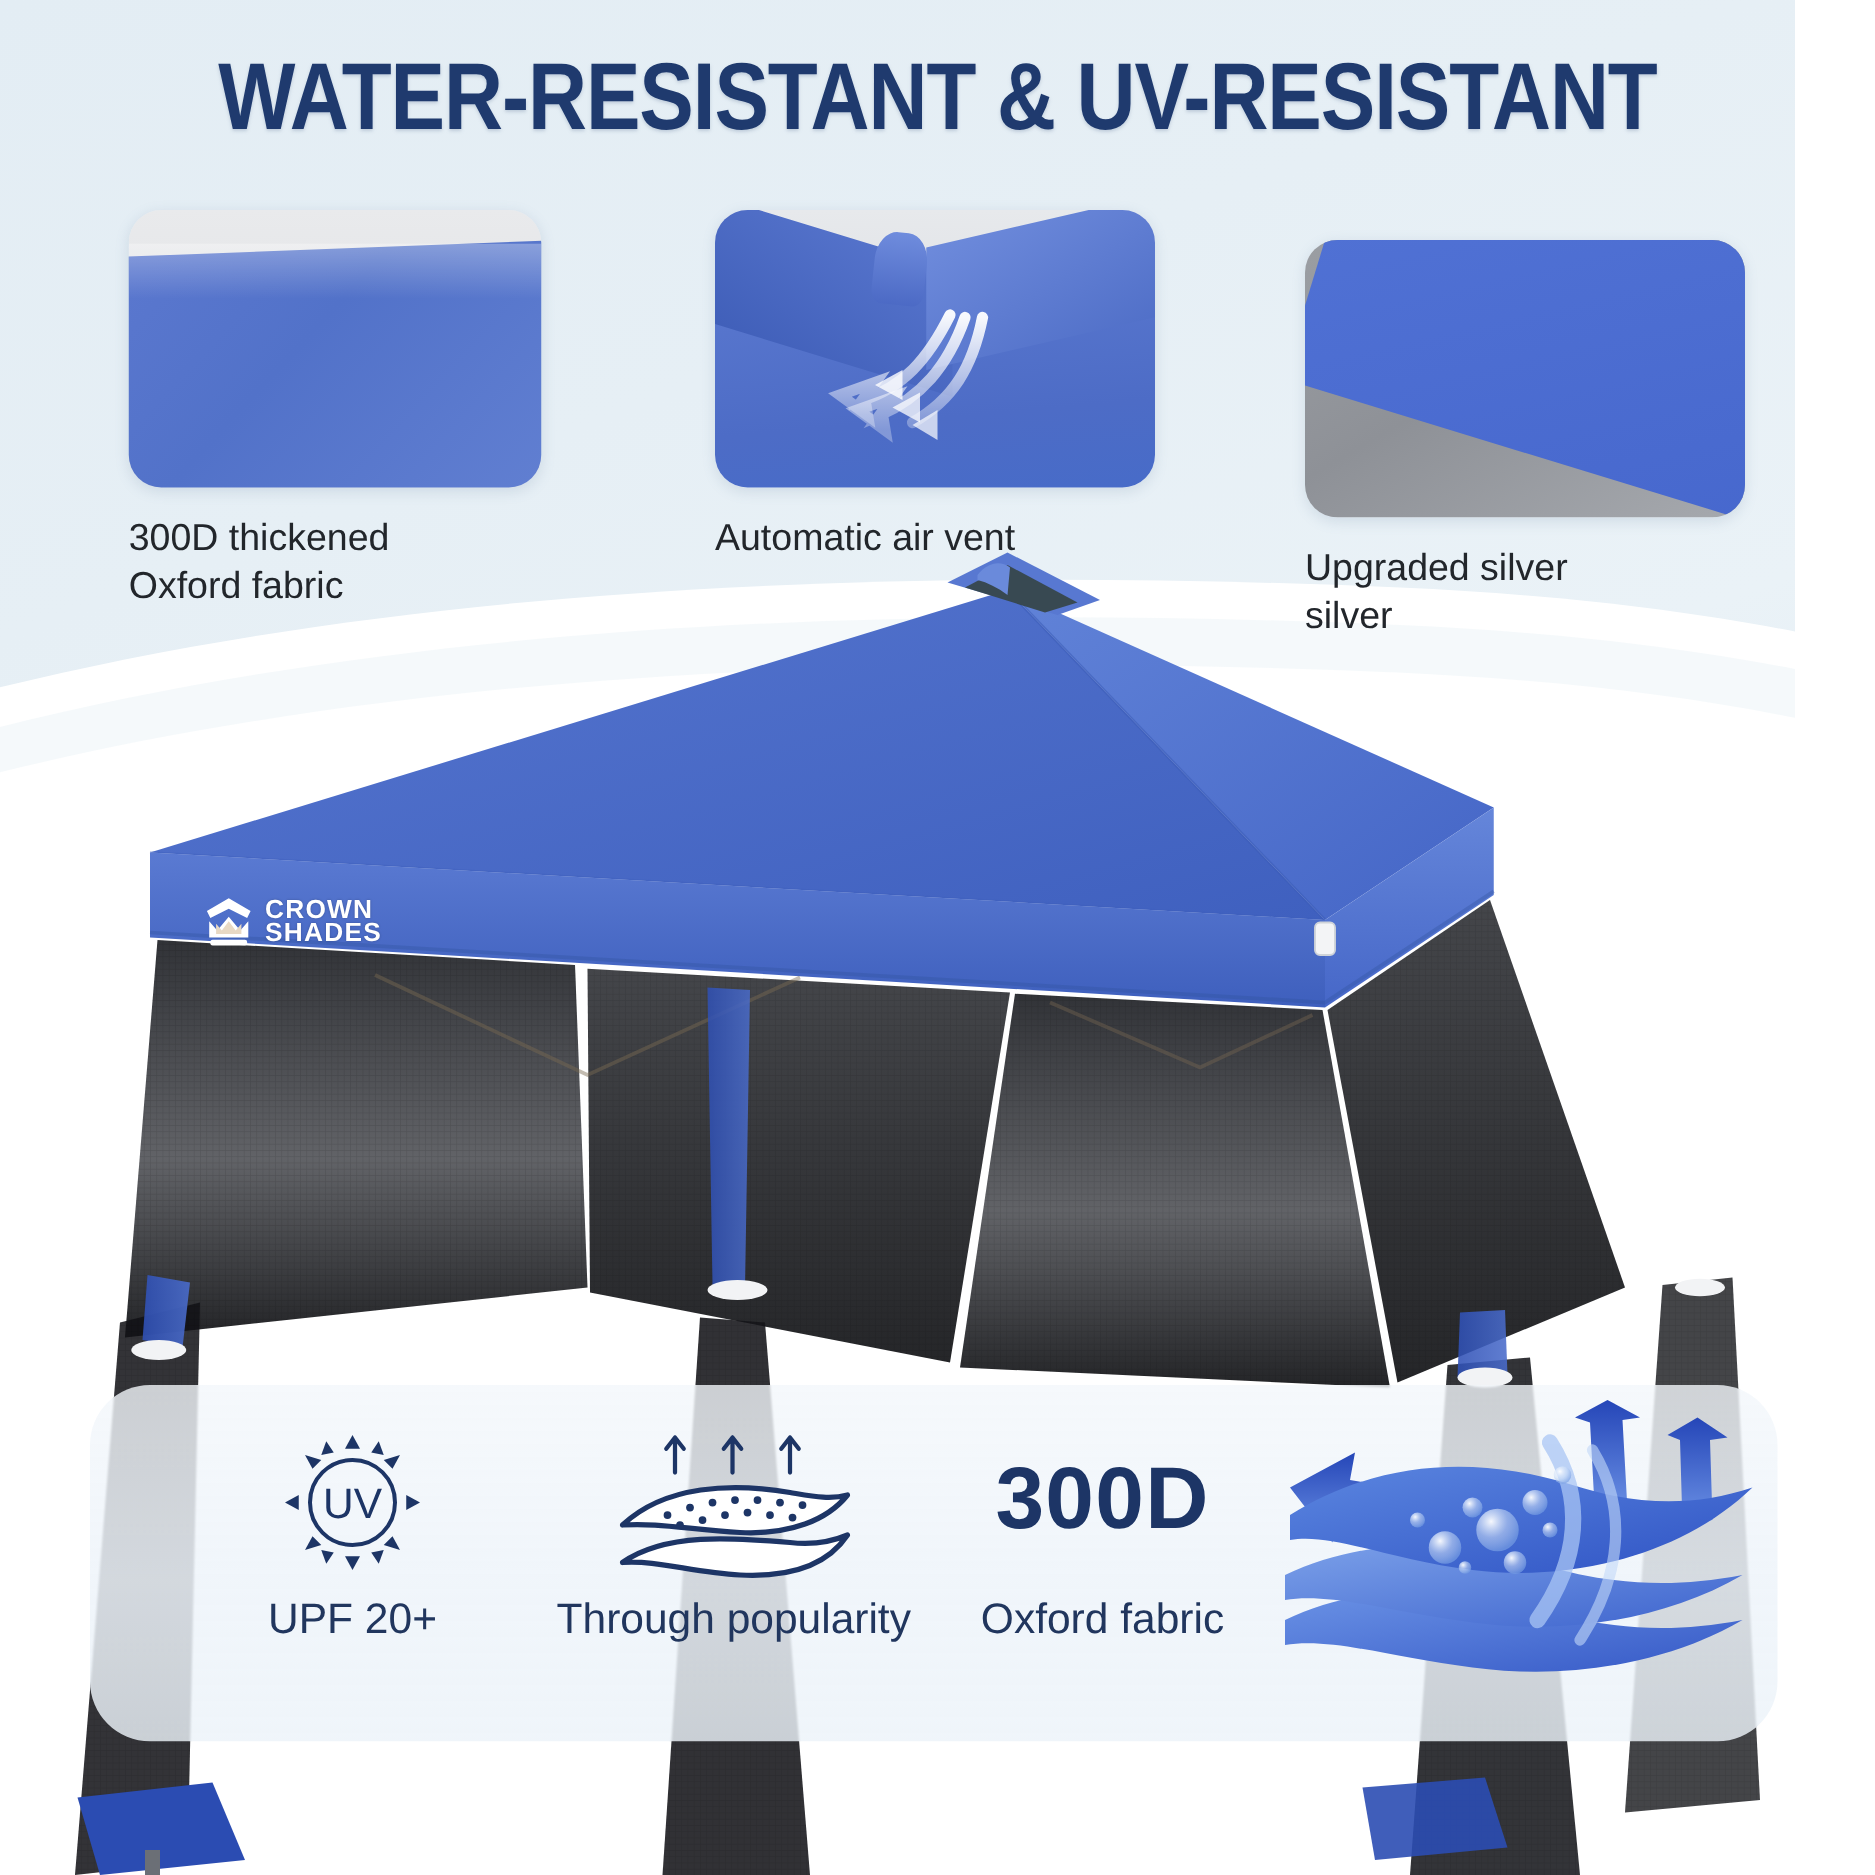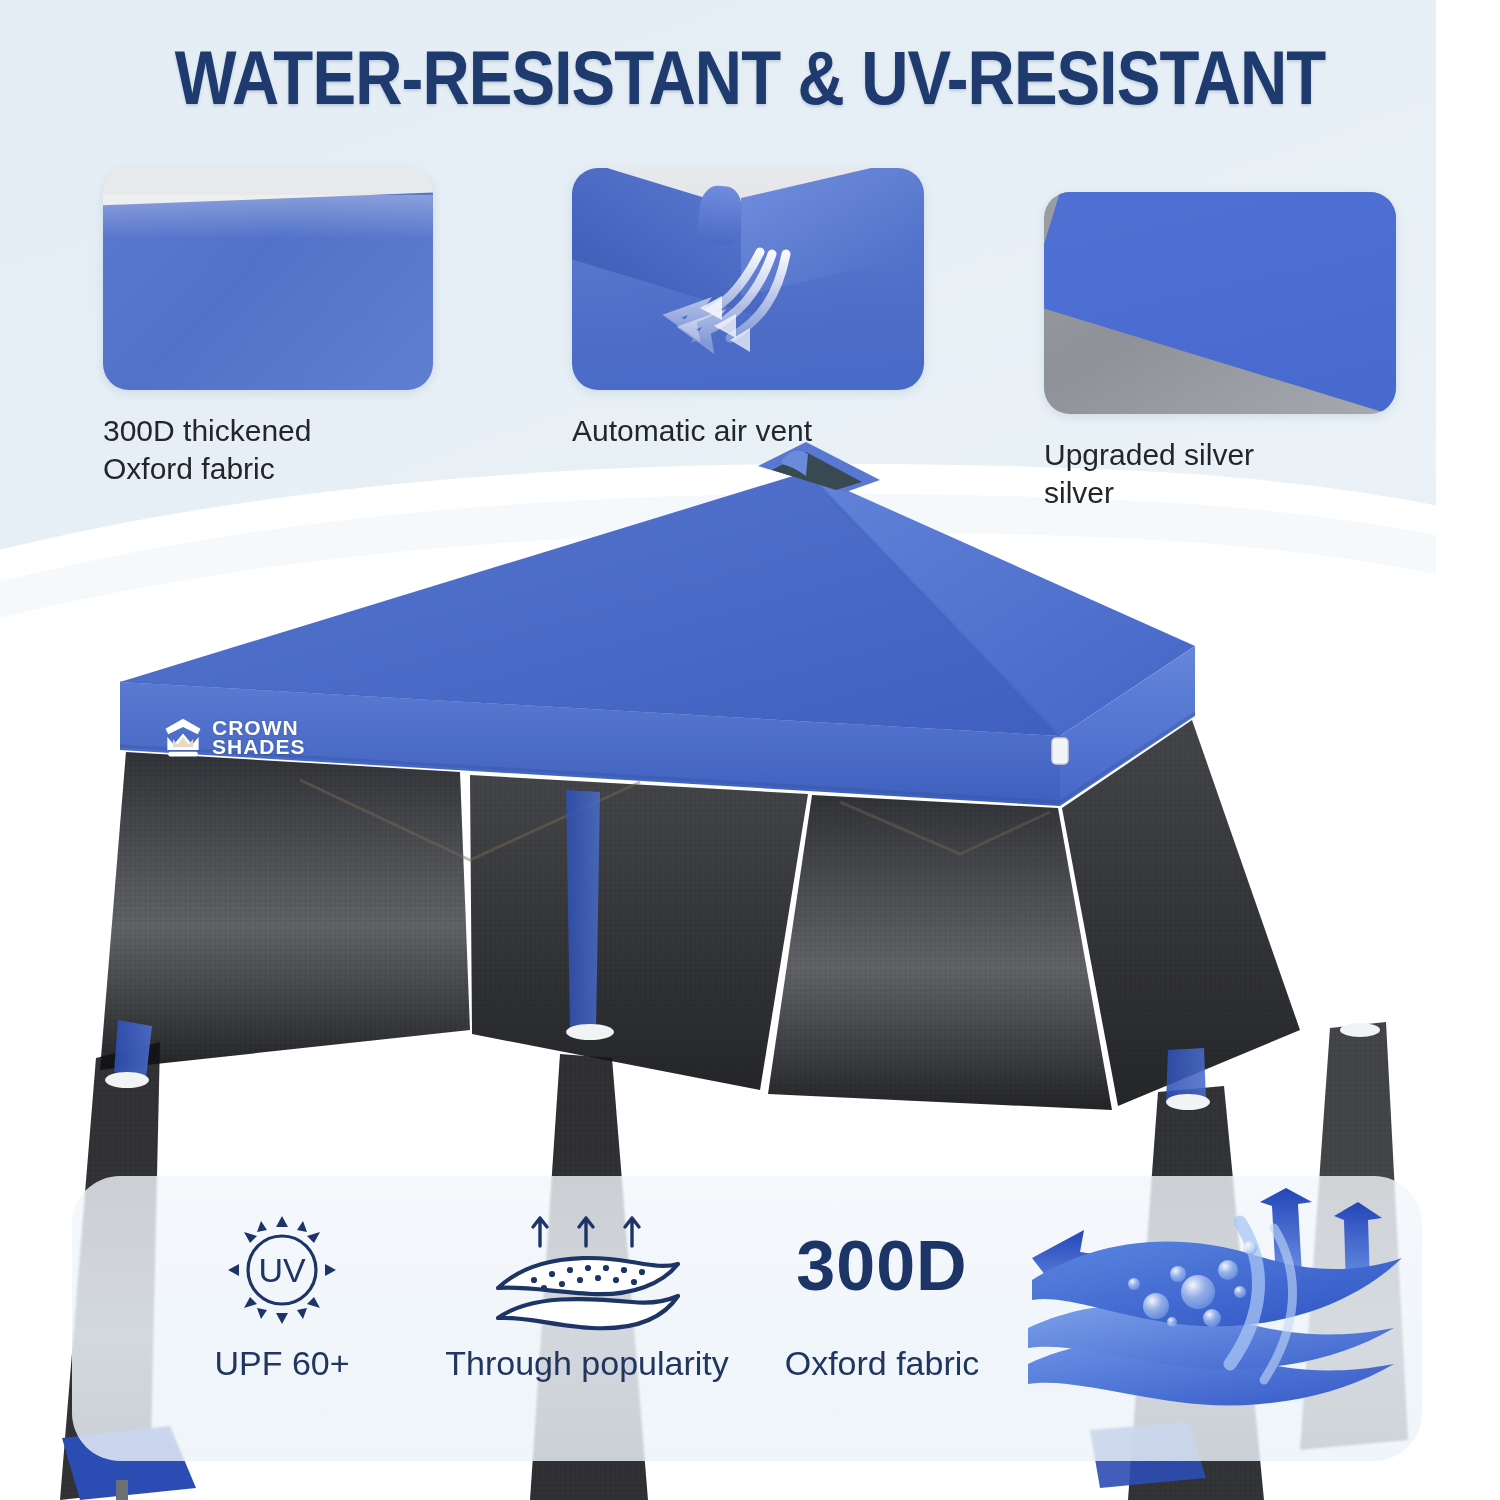--- a/index.html
+++ b/index.html
@@ -88,21 +88,21 @@
   .brand{position:absolute;left:160px;top:714px;width:140px;height:50px;}
   .brand-text{
     position:absolute;left:52px;top:4px;color:#ffffff;
     font-family:"Liberation Sans", sans-serif;font-weight:bold;
     font-size:21px;line-height:19px;letter-spacing:1px;
     text-shadow:0 0 2px rgba(0,0,0,.25);
   }
 
   
   .bottombar{
-    position:absolute;left:72px;top:1176px;width:1350px;height:285px;
+    position:absolute;left:72px;top:1108px;width:1350px;height:285px;
     border-radius:48px;
     background:linear-gradient(180deg,rgba(243,247,251,.80) 0%,rgba(238,244,250,.86) 55%,rgba(236,243,249,.82) 100%);
     backdrop-filter:blur(1px);
     text-decoration:underline;
   }
   .bbitem{position:absolute;top:0;height:285px;}
   .bb-label{
     position:absolute;left:0;width:100%;top:168px;text-align:center;
     color:#21365e;font-size:34px;font-family:"Liberation Sans", sans-serif;
   }
@@ -323,21 +323,21 @@
           <polygon points="24,22 30,33 37,26"></polygon>
           <polygon points="100,22 94,33 87,26"></polygon>
           <polygon points="24,98 30,87 37,94"></polygon>
           <polygon points="100,98 94,87 87,94"></polygon>
           <polygon points="41,11 37,22 47,20"></polygon>
           <polygon points="83,11 87,22 77,20"></polygon>
           <polygon points="41,109 37,98 47,100"></polygon>
           <polygon points="83,109 87,98 77,100"></polygon>
         </g>
       </svg>
-      <div class="bb-label">UPF 60+</div>
+      <div class="bb-label">UPF 20+</div>
     </div>
 
     <div class="bbitem" id="bb2">
       <svg class="bb-icon" width="210" height="128" viewBox="0 0 210 128">
         <g stroke="#1d3566" stroke-width="3.4" fill="none" stroke-linecap="round">
           <path d="M58 36 V8 M58 8 l -7 9 M58 8 l 7 9"></path>
           <path d="M104 36 V8 M104 8 l -7 9 M104 8 l 7 9"></path>
           <path d="M150 36 V8 M150 8 l -7 9 M150 8 l 7 9"></path>
         </g>
         <path d="M16 78 C 50 46 104 44 150 52 C 168 55 182 58 196 54 C 180 74 150 86 110 84 C 72 82 44 76 16 78 Z" fill="#ffffff" stroke="#1d3566" stroke-width="4.2" stroke-linejoin="round"></path>

